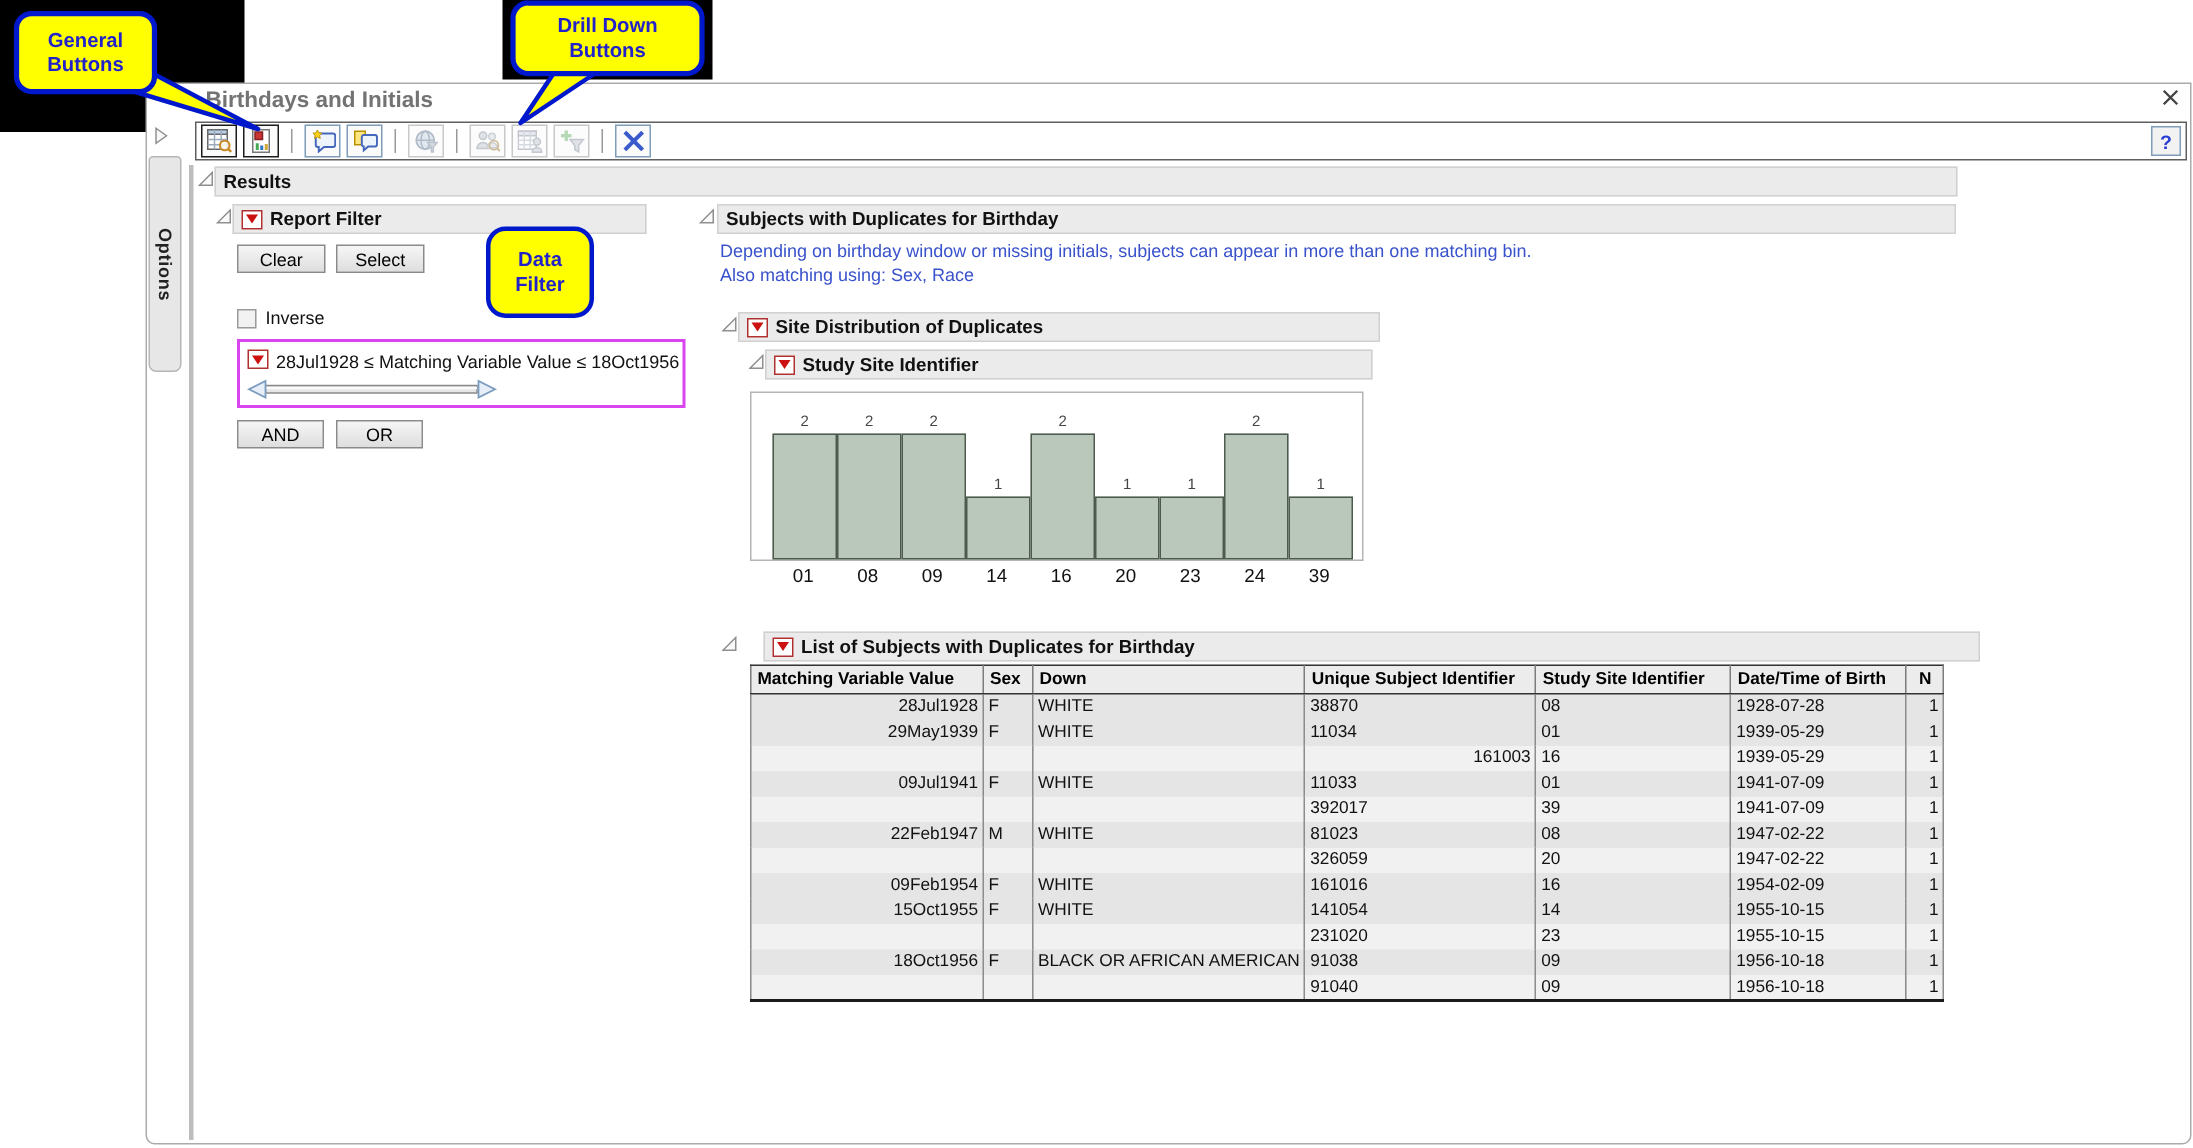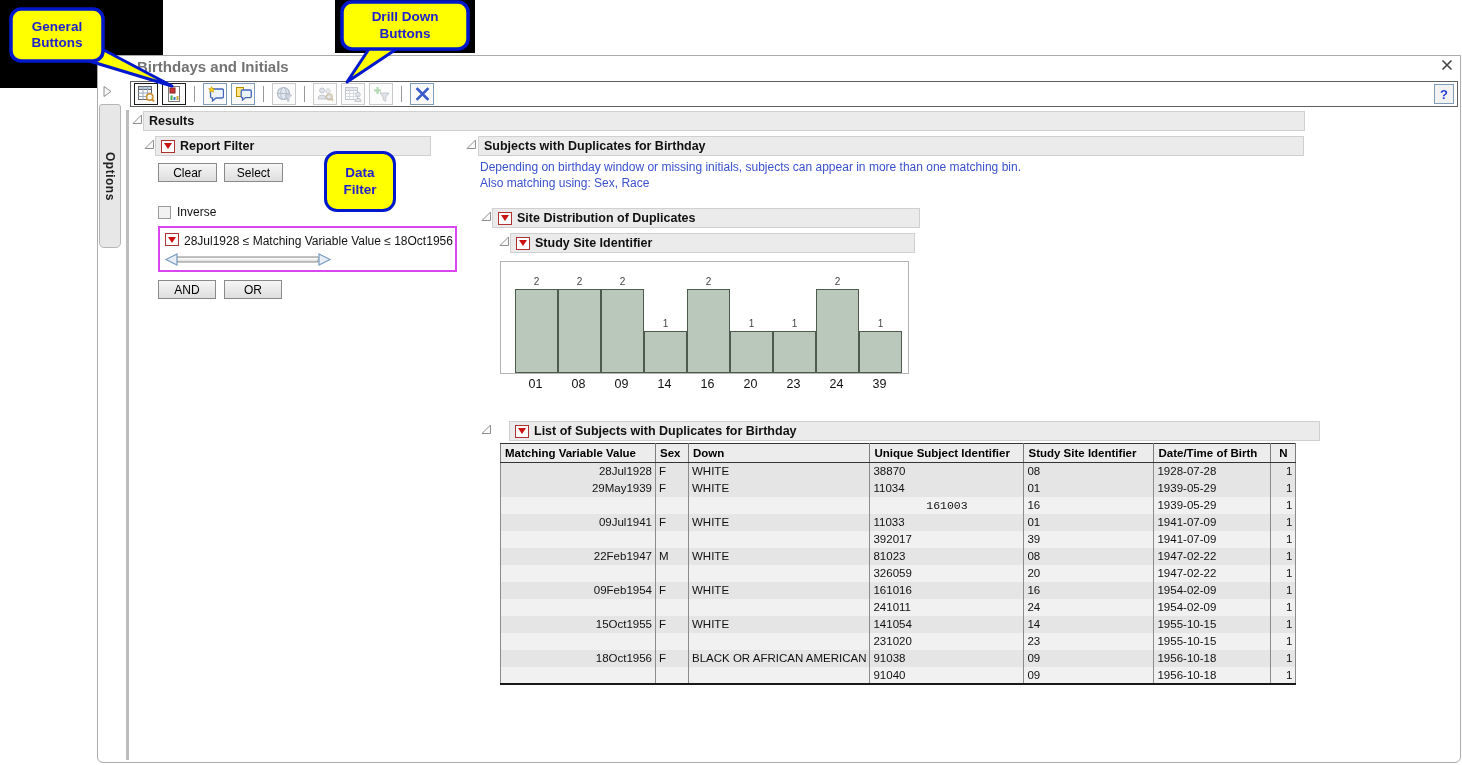--- a/index.html
+++ b/index.html
@@ -344,21 +344,21 @@
           <td style="text-align: left;">WHITE</td>
           <td style="text-align: left;">11034</td>
           <td style="text-align: left;">01</td>
           <td style="text-align: left;">1939-05-29</td>
           <td style="text-align: right;">1</td>
         </tr>
         <tr class="alt">
           <td style="text-align: right;"></td>
           <td style="text-align: left;"></td>
           <td style="text-align: left;"></td>
-          <td style="text-align: center; font-family: Liberation Mono, monospace;">161003</td>
+          <td style="text-align: right;">161003</td>
           <td style="text-align: left;">16</td>
           <td style="text-align: left;">1939-05-29</td>
           <td style="text-align: right;">1</td>
         </tr>
         <tr>
           <td style="text-align: right;">09Jul1941</td>
           <td style="text-align: left;">F</td>
           <td style="text-align: left;">WHITE</td>
           <td style="text-align: left;">11033</td>
           <td style="text-align: left;">01</td>
@@ -391,29 +391,20 @@
           <td style="text-align: left;">20</td>
           <td style="text-align: left;">1947-02-22</td>
           <td style="text-align: right;">1</td>
         </tr>
         <tr>
           <td style="text-align: right;">09Feb1954</td>
           <td style="text-align: left;">F</td>
           <td style="text-align: left;">WHITE</td>
           <td style="text-align: left;">161016</td>
           <td style="text-align: left;">16</td>
-          <td style="text-align: left;">1954-02-09</td>
-          <td style="text-align: right;">1</td>
-        </tr>
-        <tr class="alt">
-          <td style="text-align: right;"></td>
-          <td style="text-align: left;"></td>
-          <td style="text-align: left;"></td>
-          <td style="text-align: left;">241011</td>
-          <td style="text-align: left;">24</td>
           <td style="text-align: left;">1954-02-09</td>
           <td style="text-align: right;">1</td>
         </tr>
         <tr>
           <td style="text-align: right;">15Oct1955</td>
           <td style="text-align: left;">F</td>
           <td style="text-align: left;">WHITE</td>
           <td style="text-align: left;">141054</td>
           <td style="text-align: left;">14</td>
           <td style="text-align: left;">1955-10-15</td>

